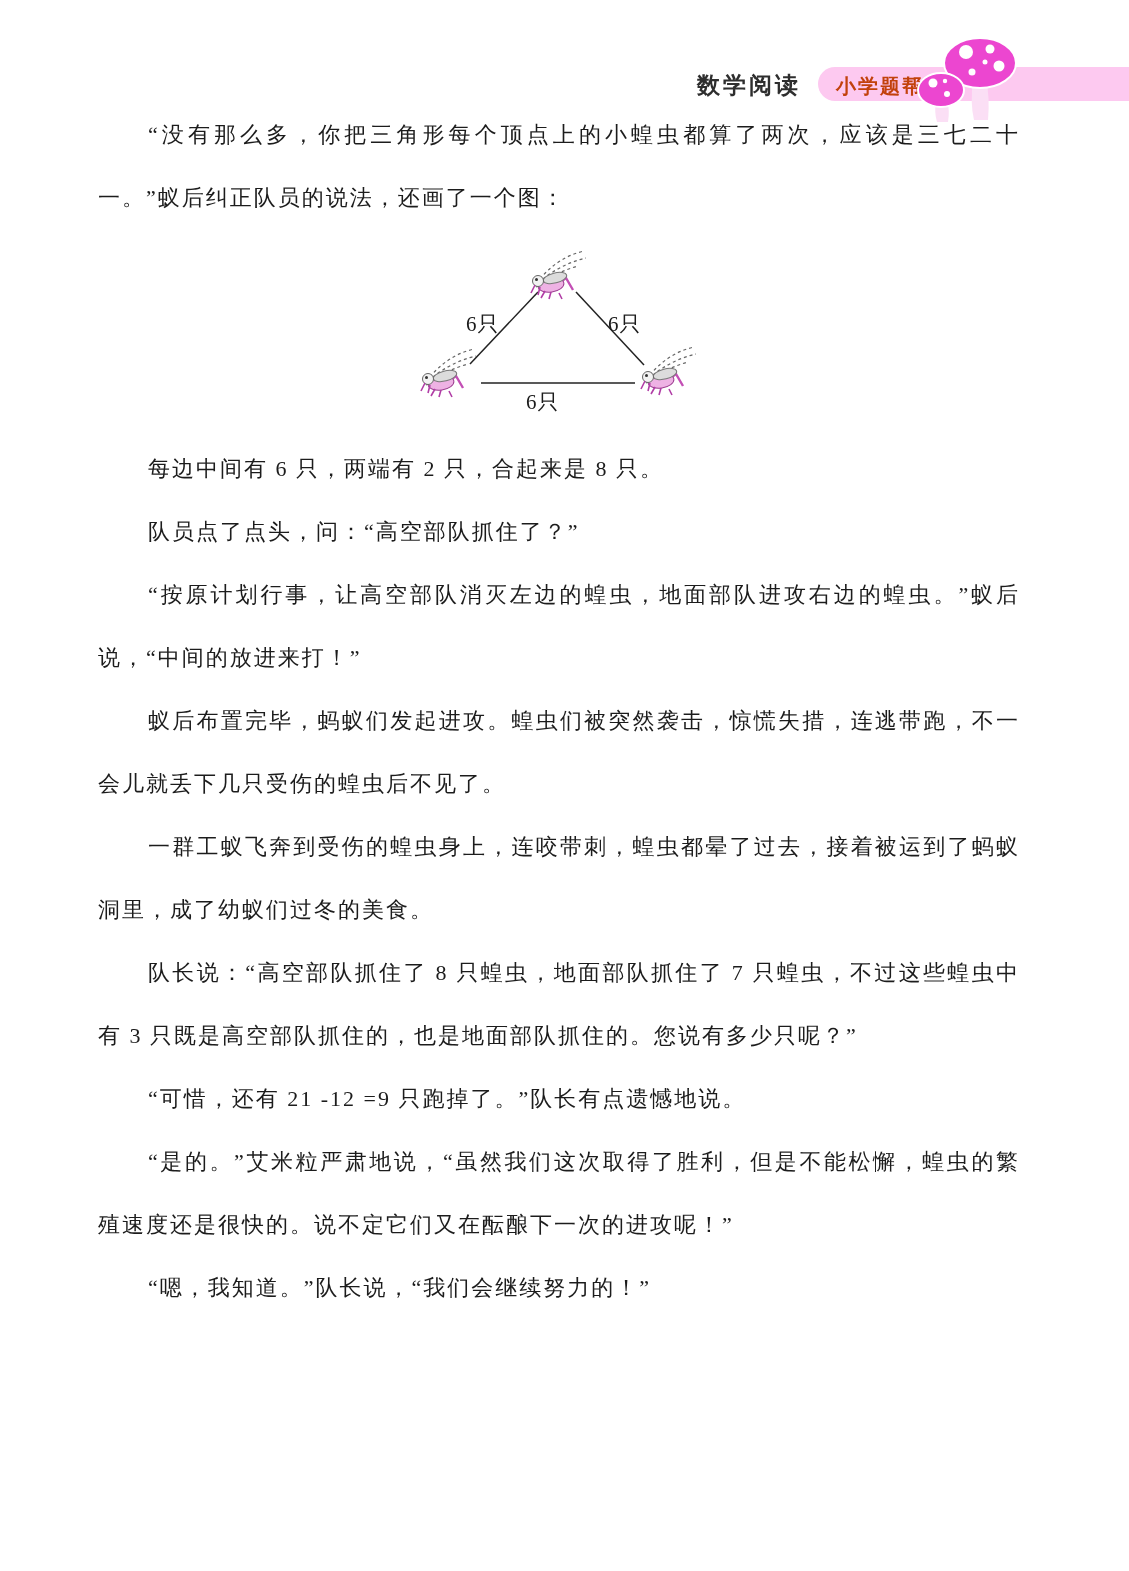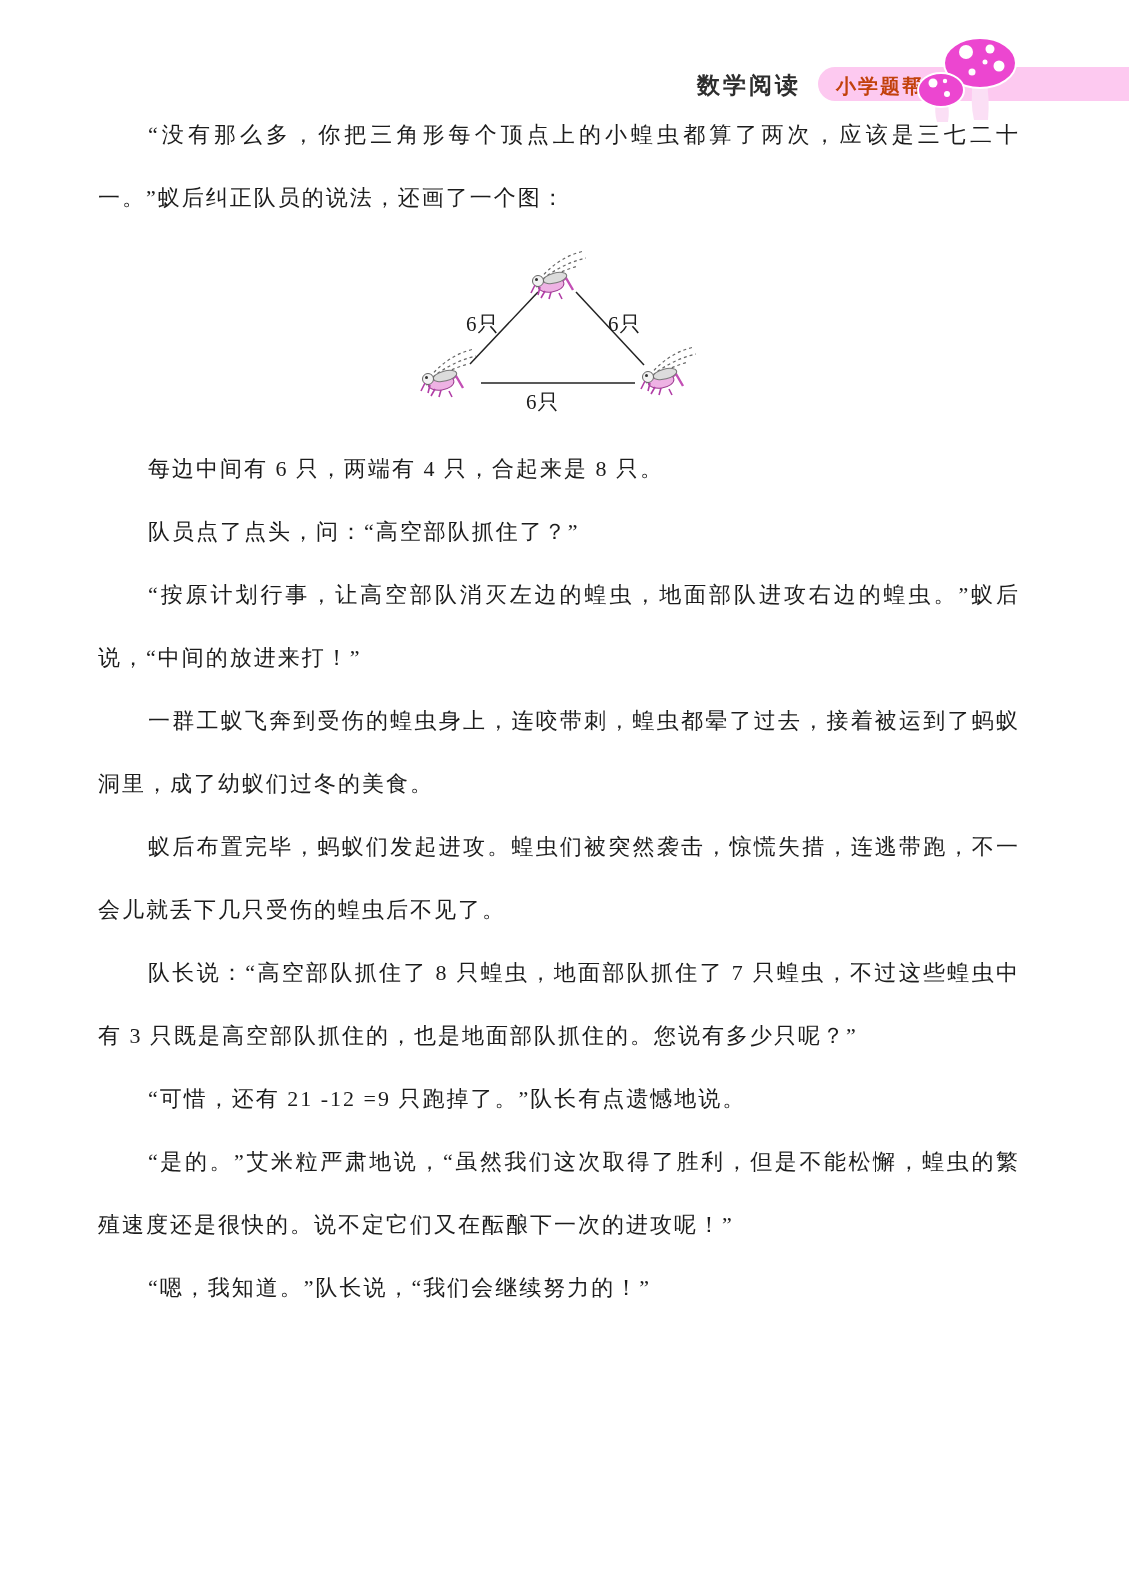--- a/index.html
+++ b/index.html
@@ -114,25 +114,25 @@
         <use href="#bug" x="130" y="2"></use>
         <use href="#bug" x="20" y="100"></use>
         <use href="#bug" x="240" y="98"></use>
 
         <text x="68" y="84">6只</text>
         <text x="210" y="84">6只</text>
         <text x="128" y="162">6只</text>
       </svg>
     </div>
 
-    <p>每边中间有 6 只，两端有 4 只，合起来是 8 只。</p>
+    <p>每边中间有 6 只，两端有 2 只，合起来是 8 只。</p>
     <p>队员点了点头，问：“高空部队抓住了？”</p>
     <p>“按原计划行事，让高空部队消灭左边的蝗虫，地面部队进攻右边的蝗虫。”蚁后说，“中间的放进来打！”</p>
+    <p>蚁后布置完毕，蚂蚁们发起进攻。蝗虫们被突然袭击，惊慌失措，连逃带跑，不一会儿就丢下几只受伤的蝗虫后不见了。</p>
     <p>一群工蚁飞奔到受伤的蝗虫身上，连咬带刺，蝗虫都晕了过去，接着被运到了蚂蚁洞里，成了幼蚁们过冬的美食。</p>
-    <p>蚁后布置完毕，蚂蚁们发起进攻。蝗虫们被突然袭击，惊慌失措，连逃带跑，不一会儿就丢下几只受伤的蝗虫后不见了。</p>
     <p>队长说：“高空部队抓住了 8 只蝗虫，地面部队抓住了 7 只蝗虫，不过这些蝗虫中有 3 只既是高空部队抓住的，也是地面部队抓住的。您说有多少只呢？”</p>
     <p>“可惜，还有 21 -12 =9 只跑掉了。”队长有点遗憾地说。</p>
     <p>“是的。”艾米粒严肃地说，“虽然我们这次取得了胜利，但是不能松懈，蝗虫的繁殖速度还是很快的。说不定它们又在酝酿下一次的进攻呢！”</p>
     <p>“嗯，我知道。”队长说，“我们会继续努力的！”</p>
   </main>
 
   <div class="page-number">29</div>
 </div>
 
 </body></html>

